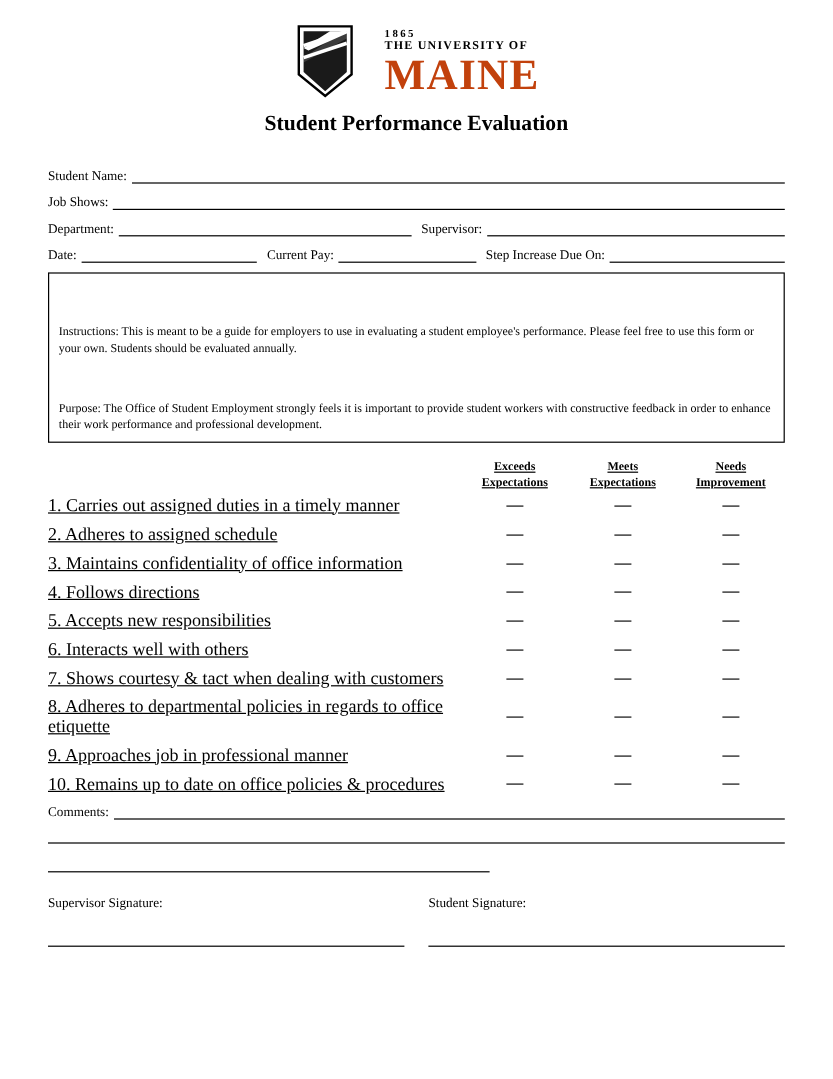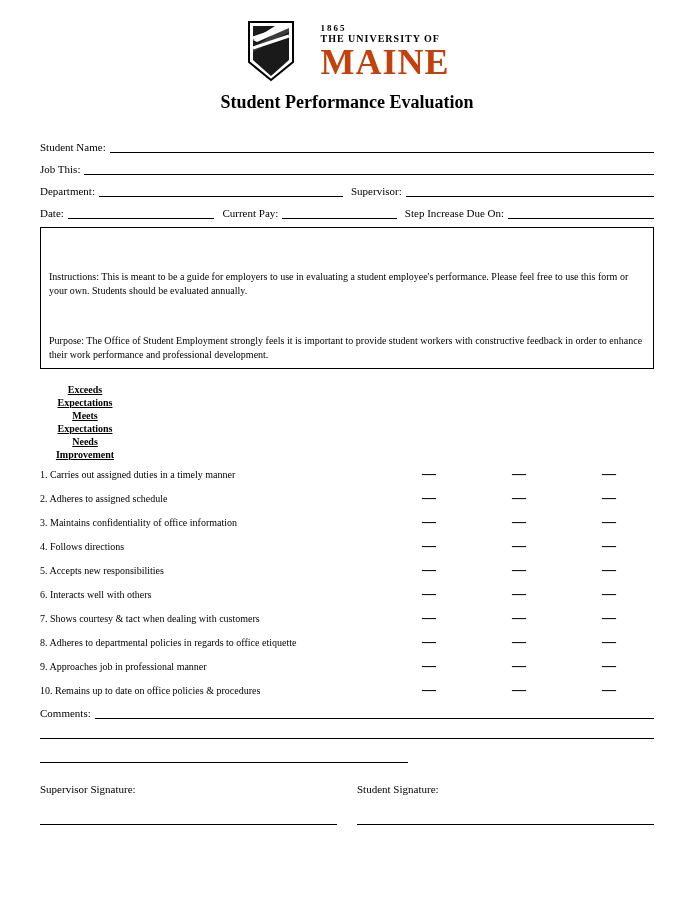--- a/index.html
+++ b/index.html
@@ -117,43 +117,43 @@
 
     .instructions-box p:last-child {
       margin-bottom: 0;
     }
 
     .rating-header {
       display: flex;
       justify-content: flex-end;
       margin-bottom: 4px;
       gap: 0;
-      flex-direction: column;
     }
 
     .rating-col-header {
       width: 90px;
       text-align: center;
       font-size: 10px;
       font-weight: bold;
       text-decoration: underline;
       line-height: 1.3;
     }
 
     .eval-row {
       display: flex;
       align-items: center;
       margin-bottom: 6px;
       min-height: 18px;
     }
 
     .eval-label {
       flex: 1;
-      font-size: 10px;
+      font-size: 15px;
       padding-right: 4px;
+      text-decoration: underline;
     }
 
     .eval-cols {
       display: flex;
       gap: 0;
     }
 
     .eval-mark {
       width: 90px;
       text-align: center;
@@ -237,21 +237,21 @@
   </div>
   <div class="form-title">Student Performance Evaluation</div>
 </div>
 
 <div class="field-row">
   <span class="field-label">Student Name:</span>
   <div class="field-line"></div>
 </div>
 
 <div class="field-row">
-  <span class="field-label">Job This:</span>
+  <span class="field-label">Job Shows:</span>
   <div class="field-line"></div>
 </div>
 
 <div class="field-row-multi">
   <div class="field-group">
     <span class="field-label">Department:</span>
     <div class="field-line"></div>
   </div>
   <div class="field-group">
     <span class="field-label">Supervisor:</span>

